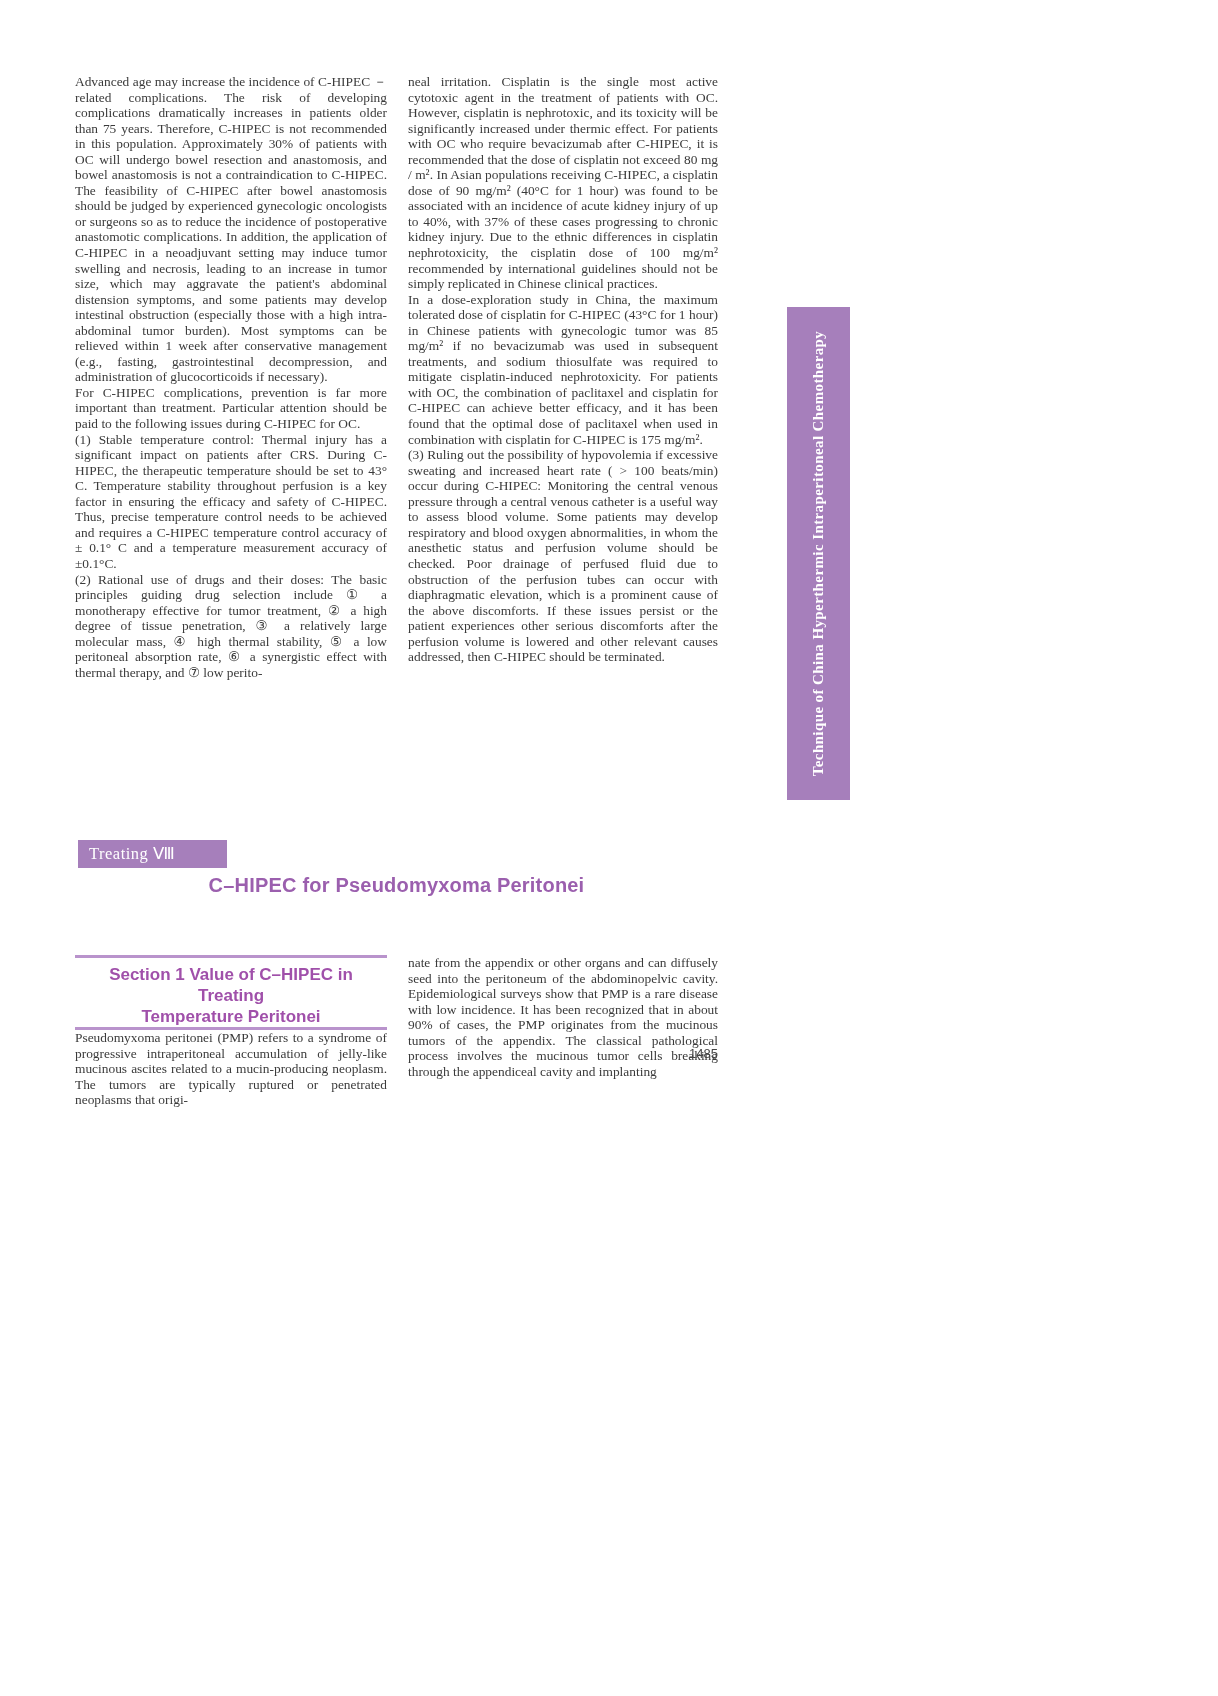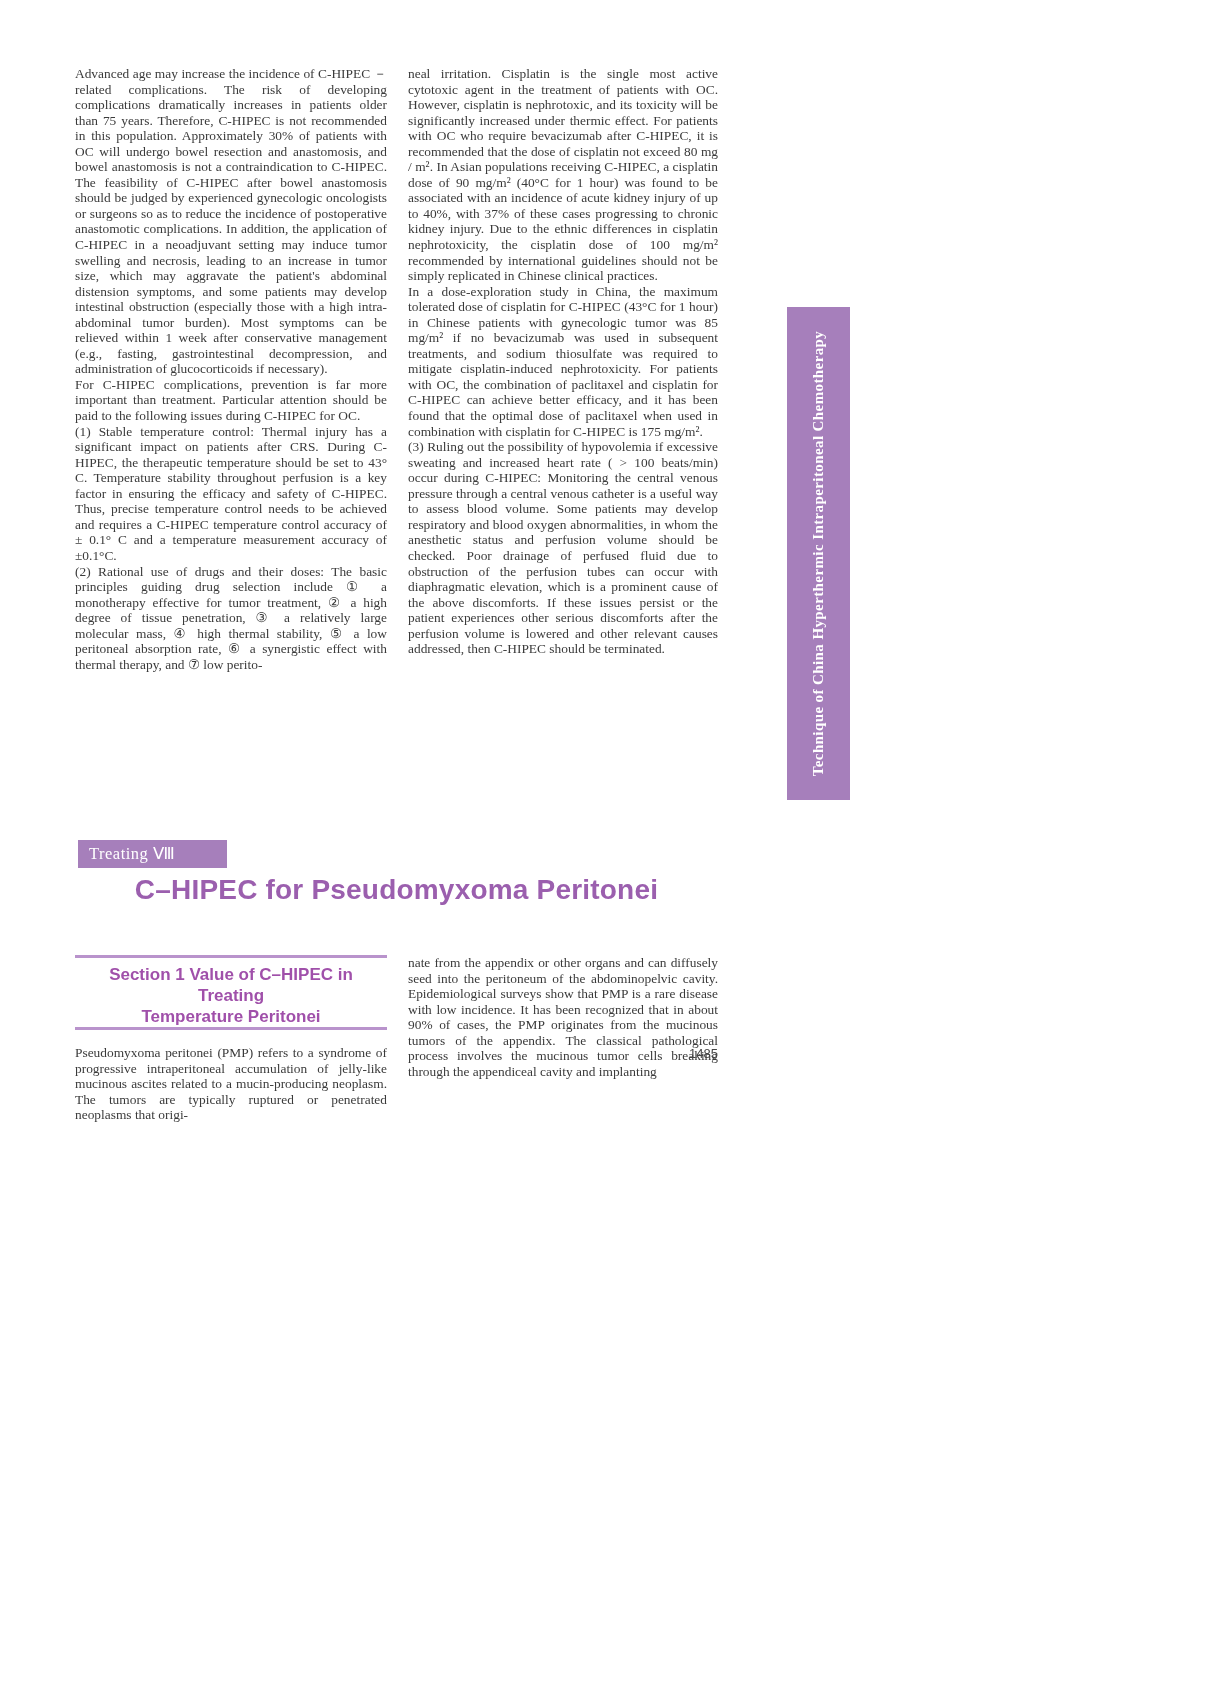--- a/index.html
+++ b/index.html
@@ -9,21 +9,21 @@
     height: 1696px;
     background: #ffffff;
     font-family: "Liberation Serif", serif;
     color: #3a3a3a;
     overflow: hidden;
   }
   
   .top-columns {
     position: absolute;
     left: 75px;
-    top: 66px;
+    top: 74px;
     width: 643px;
     display: flex;
     gap: 21px;
   }
   .col-left  { width: 312px; }
   .col-right { width: 310px; }
   .body-text p {
     margin: 0;
     font-size: 13.4px;
     line-height: 15.55px;
@@ -74,21 +74,21 @@
   }
   .chapter-title {
     position: absolute;
     left: 75px;
     top: 874px;
     width: 643px;
     margin: 0;
     text-align: center;
     font-family: "Liberation Sans", sans-serif;
     font-weight: bold;
-    font-size: 28px;
+    font-size: 20px;
     color: #9b5fae;
     letter-spacing: 0.2px;
   }
   
   .bottom-columns {
     position: absolute;
     left: 75px;
     top: 955px;
     width: 643px;
     display: flex;
@@ -100,21 +100,21 @@
     padding: 6px 0 0 0;
     text-align: center;
   }
   .section-box .line {
     font-family: "Liberation Sans", sans-serif;
     font-weight: bold;
     font-size: 17px;
     line-height: 21px;
     color: #a050aa;
   }
-  .bottom-columns .col-left p.lead { margin-top: 15px; }
+  .bottom-columns .col-left p.lead { margin-top: 0; }
   
   .page-number {
     position: absolute;
     left: 408px;
     top: 1046px;
     width: 310px;
     text-align: right;
     font-family: "Liberation Sans", sans-serif;
     font-size: 13px;
     color: #444444;

